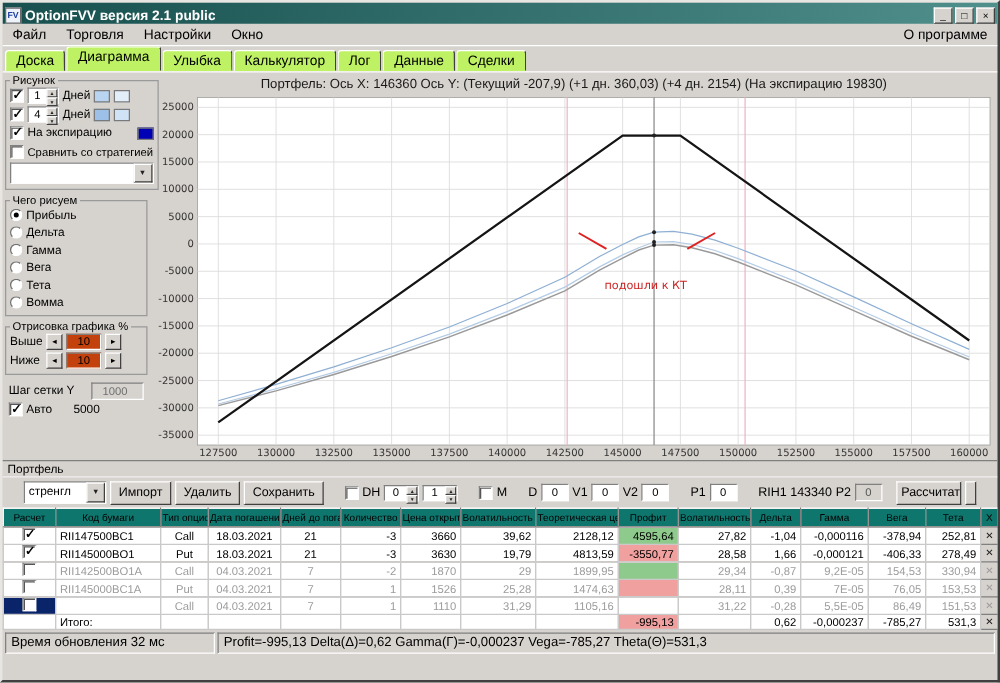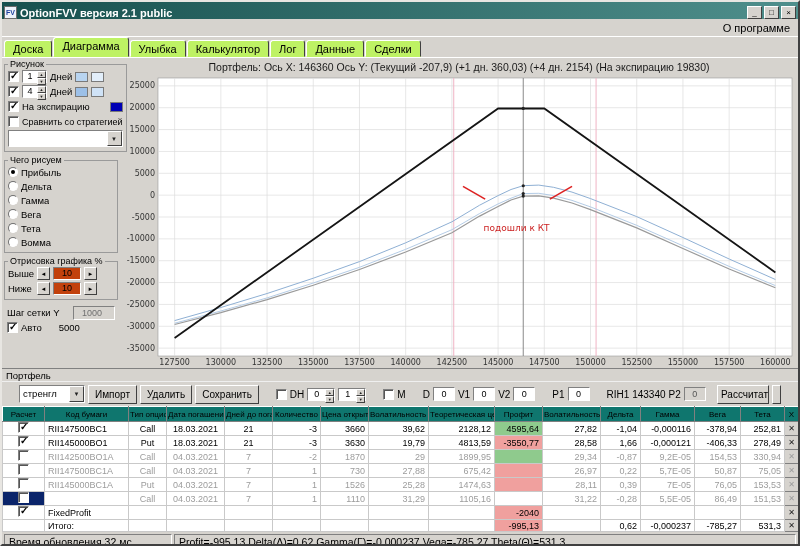--- a/index.html
+++ b/index.html
@@ -104,20 +104,21 @@
     <span class="app-icon">FV</span>
     <span class="title-text">OptionFVV версия 2.1 public</span>
     <span class="win-btns">
       <button class="winbtn">_</button>
       <button class="winbtn">□</button>
       <button class="winbtn">×</button>
     </span>
   </div>
 
   <div class="menubar">
+    <span id="menu-items"><span class="menu-item">Файл</span><span class="menu-item">Торговля</span><span class="menu-item">Настройки</span><span class="menu-item">Окно</span></span>
     <span class="menu-right">О программе</span>
   </div>
 
   <div class="tabbar">
       <span id="tabs" style="display:flex;align-items:flex-end;">
         <span class="tab">Доска</span>
         <span class="tab active">Диаграмма</span>
         <span class="tab">Улыбка</span>
         <span class="tab">Калькулятор</span>
         <span class="tab">Лог</span>
@@ -440,38 +441,20 @@
             <td class="a-r bg-green"></td>
             <td class="a-r">29,34</td>
             <td class="a-r">-0,87</td>
             <td class="a-r">9,2E-05</td>
             <td class="a-r">154,53</td>
             <td class="a-r">330,94</td>
             <td class="c-x">✕</td>
           </tr>
           <tr class="gray">
             <td class="c-check"><span class="cb"></span></td>
-            <td class="a-l">RII147500BC1A</td>
-            <td class="a-c">Call</td>
-            <td class="a-c">04.03.2021</td>
-            <td class="a-c">7</td>
-            <td class="a-r">1</td>
-            <td class="a-r">730</td>
-            <td class="a-r">27,88</td>
-            <td class="a-r">675,42</td>
-            <td class="a-r bg-red"></td>
-            <td class="a-r">26,97</td>
-            <td class="a-r">0,22</td>
-            <td class="a-r">5,7E-05</td>
-            <td class="a-r">50,87</td>
-            <td class="a-r">75,05</td>
-            <td class="c-x">✕</td>
-          </tr>
-          <tr class="gray">
-            <td class="c-check"><span class="cb"></span></td>
             <td class="a-l">RII145000BC1A</td>
             <td class="a-c">Put</td>
             <td class="a-c">04.03.2021</td>
             <td class="a-c">7</td>
             <td class="a-r">1</td>
             <td class="a-r">1526</td>
             <td class="a-r">25,28</td>
             <td class="a-r">1474,63</td>
             <td class="a-r bg-red"></td>
             <td class="a-r">28,11</td>
@@ -493,38 +476,20 @@
             <td class="a-r">1105,16</td>
             <td class="a-r"></td>
             <td class="a-r">31,22</td>
             <td class="a-r">-0,28</td>
             <td class="a-r">5,5E-05</td>
             <td class="a-r">86,49</td>
             <td class="a-r">151,53</td>
             <td class="c-x">✕</td>
           </tr>
           <tr>
-            <td class="c-check"><span class="cb checked"></span></td>
-            <td class="a-l">FixedProfit</td>
-            <td class="a-c"></td>
-            <td class="a-c"></td>
-            <td class="a-c"></td>
-            <td class="a-r"></td>
-            <td class="a-r"></td>
-            <td class="a-r"></td>
-            <td class="a-r"></td>
-            <td class="a-r bg-red">-2040</td>
-            <td class="a-r"></td>
-            <td class="a-r"></td>
-            <td class="a-r"></td>
-            <td class="a-r"></td>
-            <td class="a-r"></td>
-            <td class="c-x">✕</td>
-          </tr>
-          <tr>
             <td class="c-check"></td>
             <td class="a-l">Итого:</td>
             <td class="a-c"></td>
             <td class="a-c"></td>
             <td class="a-c"></td>
             <td class="a-r"></td>
             <td class="a-r"></td>
             <td class="a-r"></td>
             <td class="a-r"></td>
             <td class="a-r bg-red">-995,13</td>

